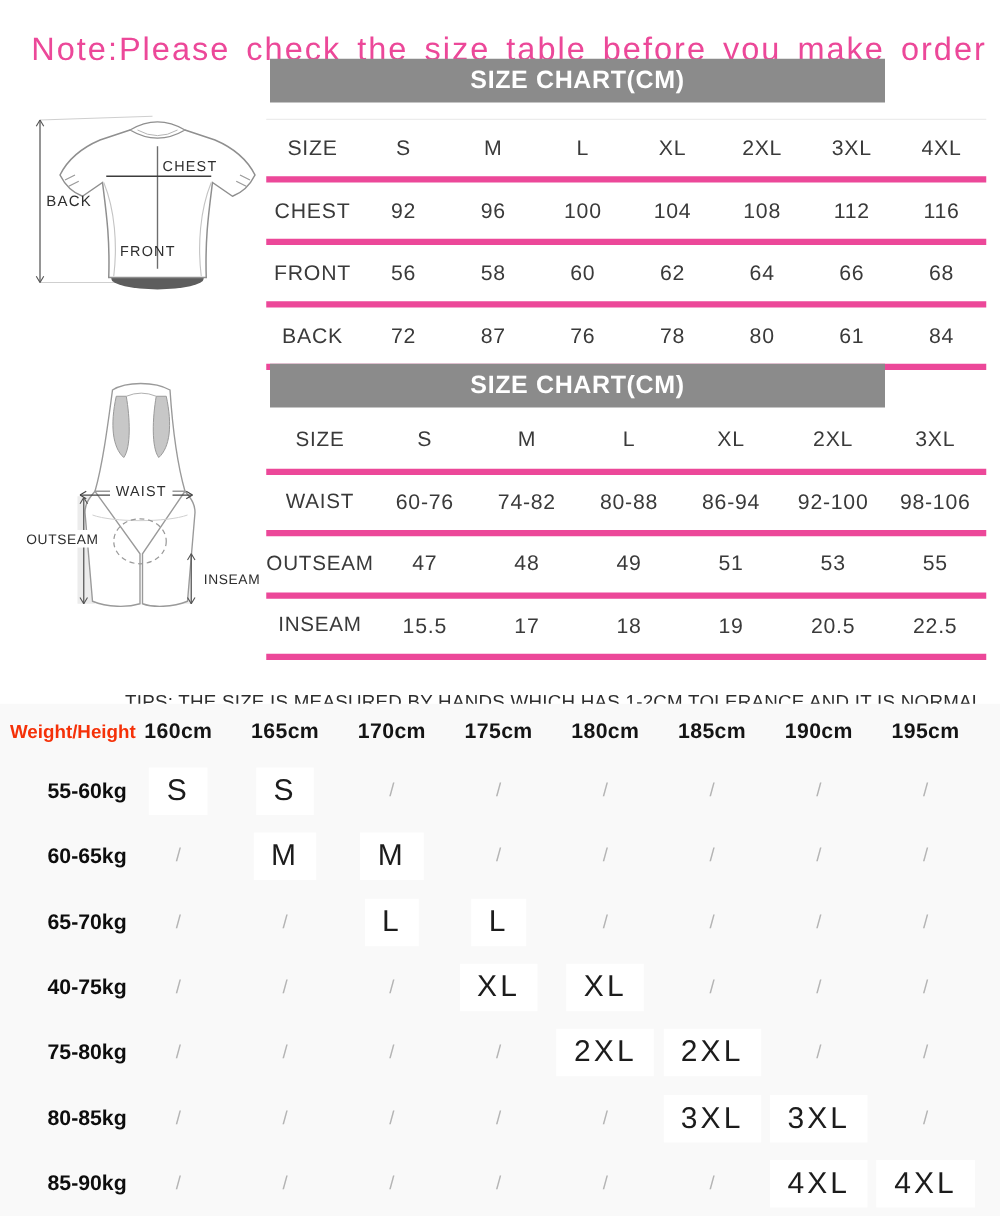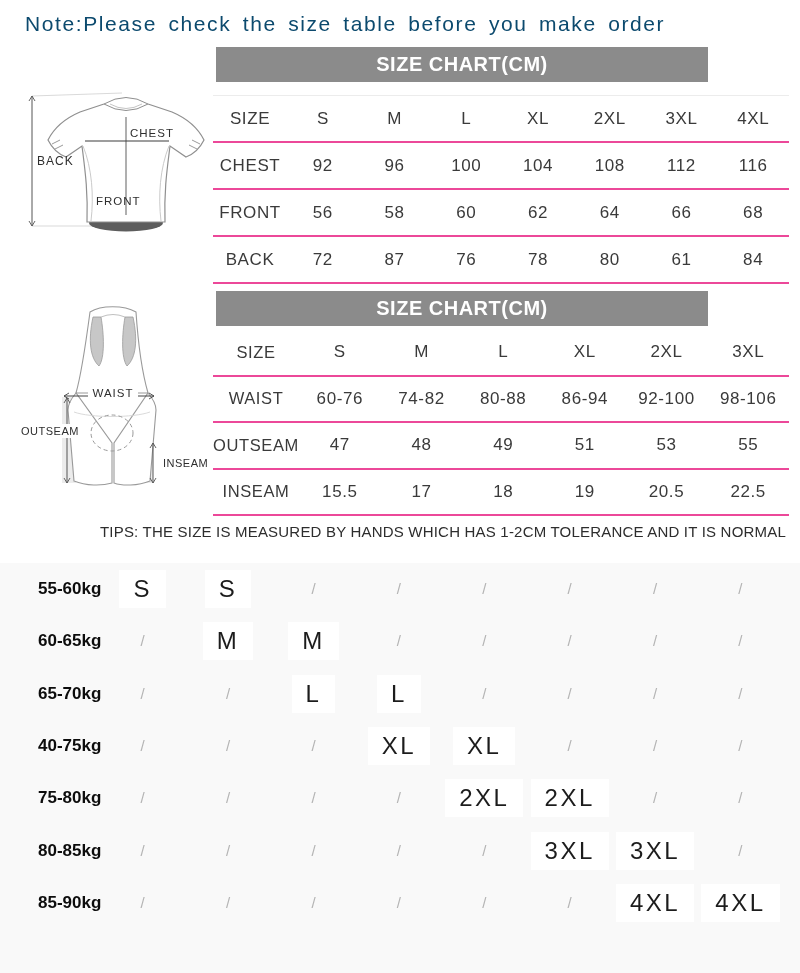--- a/index.html
+++ b/index.html
@@ -1,41 +1,41 @@
 <!DOCTYPE html>
 <html><head>
 <meta charset="utf-8">
 <style>
   html,body{margin:0;padding:0;background:#fff;}
   .canvas{position:relative;width:800px;height:973px;background:#ffffff;
           font-family:"Liberation Sans",sans-serif;overflow:hidden;}
 
   
-  .note{position:absolute;left:25px;top:12px;font-size:21px;color:#0c4a6e;
+  .note{position:absolute;left:25px;top:24px;font-size:26px;color:#ec4899;
         letter-spacing:1.6px;word-spacing:4px;white-space:nowrap;}
 
   
   .bar{position:absolute;left:216px;width:492px;height:35px;background:#8b8b8b;
        color:#fff;font-weight:bold;font-size:20px;letter-spacing:.5px;
        display:flex;align-items:center;justify-content:center;}
   .bar1{top:47px;}
   .bar2{top:291px;}
 
   
   .sizetable{position:absolute;left:213px;width:576px;}
   .t1{top:95px;border-top:1px solid #ececec;}
   .t2{top:330px;}
-  .srow{display:flex;align-items:center;height:45px;border-bottom:2px solid #ec4899;}
+  .srow{display:flex;align-items:center;height:45px;border-bottom:5px solid #ec4899;}
   .t2 .srow{height:44.5px;}
   .cell{flex:1;text-align:center;font-size:17px;color:#3a3a3a;letter-spacing:.6px;}
   .t1 .rowlabel{flex:0 0 74px;}
   .t2 .rowlabel{flex:0 0 86px;font-size:16.5px;white-space:nowrap;}
 
   
-  .tips{position:absolute;left:90px;top:523px;width:706px;text-align:center;
+  .tips{position:absolute;left:90px;top:553px;width:706px;text-align:center;
         font-size:15px;color:#2d2d2d;letter-spacing:.2px;white-space:nowrap;}
 
   
   .wh{position:absolute;left:0;top:563px;width:800px;height:410px;background:#f9f9f9;}
   .wrow{display:grid;grid-template-columns:100px repeat(8,85.4px);align-items:center;height:52.3px;}
   .whead{height:44px;}
   .hcell{font-weight:bold;font-size:17px;color:#141414;text-align:center;letter-spacing:.3px;}
   .corner{color:#f53108;font-weight:bold;font-size:15px;padding-left:8px;
           white-space:nowrap;position:relative;z-index:2;}
   .wlabel{font-weight:bold;font-size:17px;color:#0d0d0d;text-align:center;
@@ -199,20 +199,31 @@
         <div class="cell">18</div>
         <div class="cell">19</div>
         <div class="cell">20.5</div>
         <div class="cell">22.5</div>
       </div>
     </div>
 
   <div class="tips">TIPS: THE SIZE IS MEASURED BY HANDS WHICH HAS 1-2CM TOLERANCE AND IT IS NORMAL</div>
 
   <div class="wh" id="wh-grid">
+      <div class="wrow whead">
+        <div class="corner">Weight/Height</div>
+        <div class="hcell">160cm</div>
+        <div class="hcell">165cm</div>
+        <div class="hcell">170cm</div>
+        <div class="hcell">175cm</div>
+        <div class="hcell">180cm</div>
+        <div class="hcell">185cm</div>
+        <div class="hcell">190cm</div>
+        <div class="hcell">195cm</div>
+      </div>
       <div class="wrow">
         <div class="wlabel">55-60kg</div>
         <div class="wcell"><span class="size-pill">S</span></div>
         <div class="wcell"><span class="size-pill">S</span></div>
         <div class="wcell"><span class="slash">/</span></div>
         <div class="wcell"><span class="slash">/</span></div>
         <div class="wcell"><span class="slash">/</span></div>
         <div class="wcell"><span class="slash">/</span></div>
         <div class="wcell"><span class="slash">/</span></div>
         <div class="wcell"><span class="slash">/</span></div>

